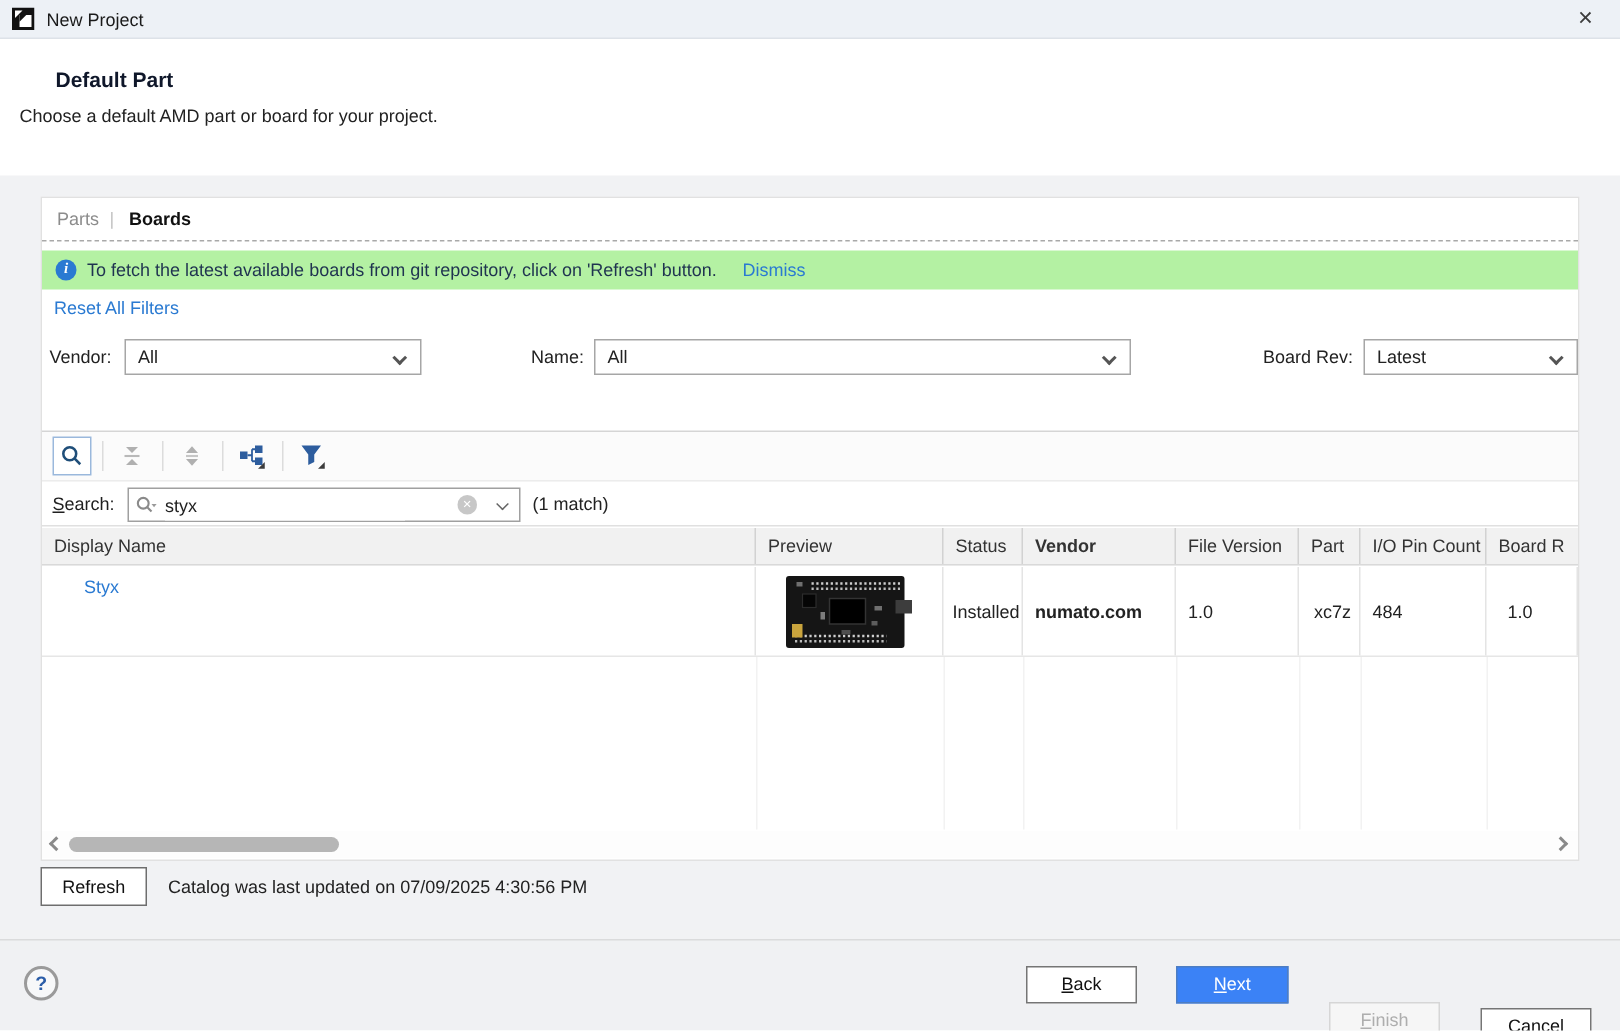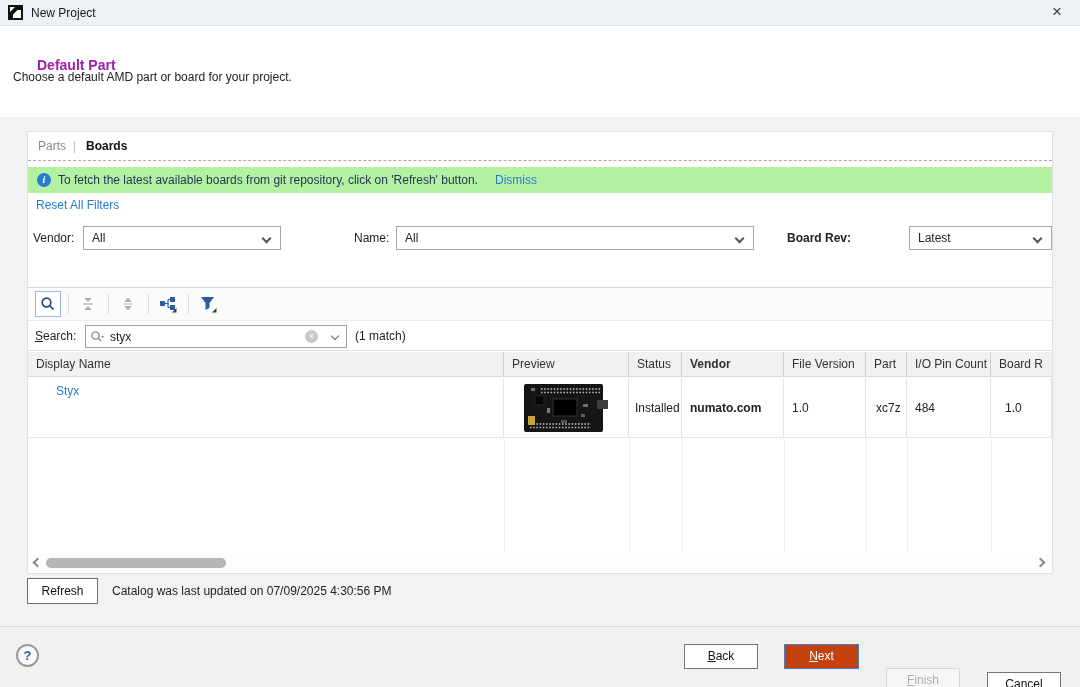--- a/index.html
+++ b/index.html
@@ -16,21 +16,21 @@
   
   .titlebar { position:absolute; left:0; top:0; width:1080px; height:26px;
     background:#edf1f6; border-bottom:1px solid #dde2e8; }
   .titlebar .logo { position:absolute; left:8px; top:5px; width:15px; height:15px; }
   .titlebar .wtitle { position:absolute; left:31px; top:0; line-height:26px; color:#1a1a1a; }
   .titlebar .close { position:absolute; right:10px; top:0; width:26px; height:26px;
     text-align:center; line-height:24px; font-size:17px; color:#3c3c3c; cursor:pointer; }
 
   
   .pagehead { position:absolute; left:0; top:27px; width:1080px; height:90px; background:#fff; }
-  .pagehead .ptitle { position:absolute; left:13px; top:30px; font-size:14px; font-weight:bold; color:#a21caf;padding-left:24px; }
+  .pagehead .ptitle { position:absolute; left:13px; top:18px; font-size:14px; font-weight:bold; color:#0f172a;padding-left:24px; }
   .pagehead .psub { position:absolute; left:13px; top:43px; color:#222; }
 
   
   .band { position:absolute; left:0; top:117px; width:1080px; height:509px; background:#f1f2f4; }
 
   
   .panel { position:absolute; left:27px; top:14px; width:1026px; height:443px;
     background:#fff; border:1px solid #e1e1e1; }
 
   .tabs { position:absolute; left:0; top:0; width:1024px; height:29px;
@@ -52,21 +52,21 @@
 
   .frow { position:absolute; left:0; top:94px; width:1024px; height:27px; }
   .flabel { position:absolute; top:0; line-height:25px; color:#222; }
   .select { position:absolute; top:0; height:24px; background:#fff; border:1px solid #a6a6a6;
     cursor:pointer; }
   .select .val { position:absolute; left:8px; top:0; line-height:23px; color:#222; }
   .chev { position:absolute; right:10px; top:8px; width:7px; height:7px;
     border-right:2px solid #555; border-bottom:2px solid #555; transform:rotate(45deg); }
   .lab-vendor { left:5px; } .sel-vendor { left:55px; width:198px; }
   .lab-name { left:326px; } .sel-name { left:368px; width:358px; }
-  .lab-brev { left:759px;font-weight:bold; } .sel-brev { left:881px; width:143px; }
+  .lab-brev { left:814px; } .sel-brev { left:881px; width:143px; }
 
   
   .subpanel { position:absolute; left:0; top:155px; width:1024px; height:286px;
     border-top:1px solid #d5d5d5; }
   .toolbar { position:absolute; left:0; top:0; width:1024px; height:33px;
     background:#fbfbfb; border-bottom:1px solid #ececec; display:flex; align-items:center; }
   .tbtn { width:26px; height:26px; display:flex; align-items:center; justify-content:center;
     margin-left:6px; cursor:pointer; }
   .tbtn.sel { border:1px solid #9ab8dc; background:#fff; margin-left:7px; }
   .tsep { width:1px; height:20px; background:#dcdcdc; margin-left:7px; }
@@ -119,21 +119,21 @@
 
   
   .bottombar { position:absolute; left:0; top:626px; width:1080px; height:61px;
     background:#f0f1f3; border-top:1px solid #dadbdc; }
   .help { position:absolute; left:16px; top:17px; width:23px; height:23px; border-radius:50%;
     border:2px solid #9a9a9a; color:#2b5da8; font-weight:bold; font-size:13px;
     text-align:center; line-height:20px; cursor:pointer; background:#f7f8f9; }
   .btn { position:absolute; top:17px; height:25px; background:#fff; border:1px solid #757575;
     text-align:center; line-height:23px; cursor:pointer; color:#111; }
   .btn-back { left:684px; width:74px; }
-  .btn-next { left:784px; width:75px; background:#c2410c; border:1px solid #4d7dc2; color:#fff; }
+  .btn-next { left:784px; width:75px; background:#3b82f6; border:1px solid #4d7dc2; color:#fff; }
   .btn-finish { left:886px; width:74px; background:#f6f6f6; border:1px solid #d6d6d6; color:#aeaeae;margin-top:24px; }
   .btn-cancel { left:987px; width:74px;margin-top:28px; }
 </style>
 </head>
 <body>
 
 <div class="titlebar">
   <svg class="logo" viewBox="0 0 15 15">
     <rect x="0" y="0" width="15" height="15" fill="#111"></rect>
     <polygon points="5,5 13,5 13,13 5,13" fill="#fff"></polygon>

